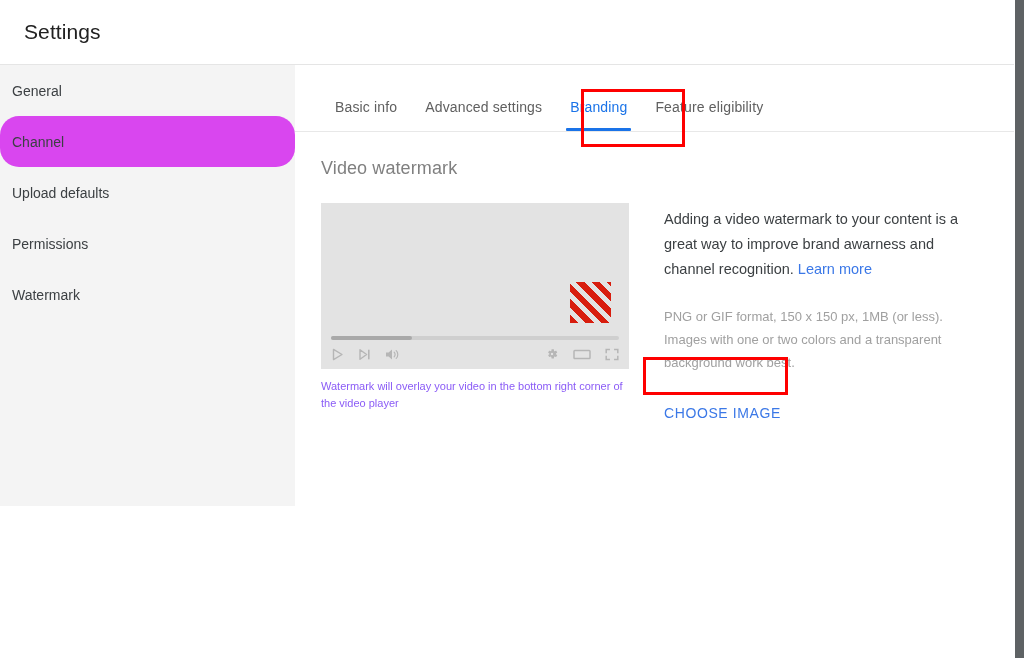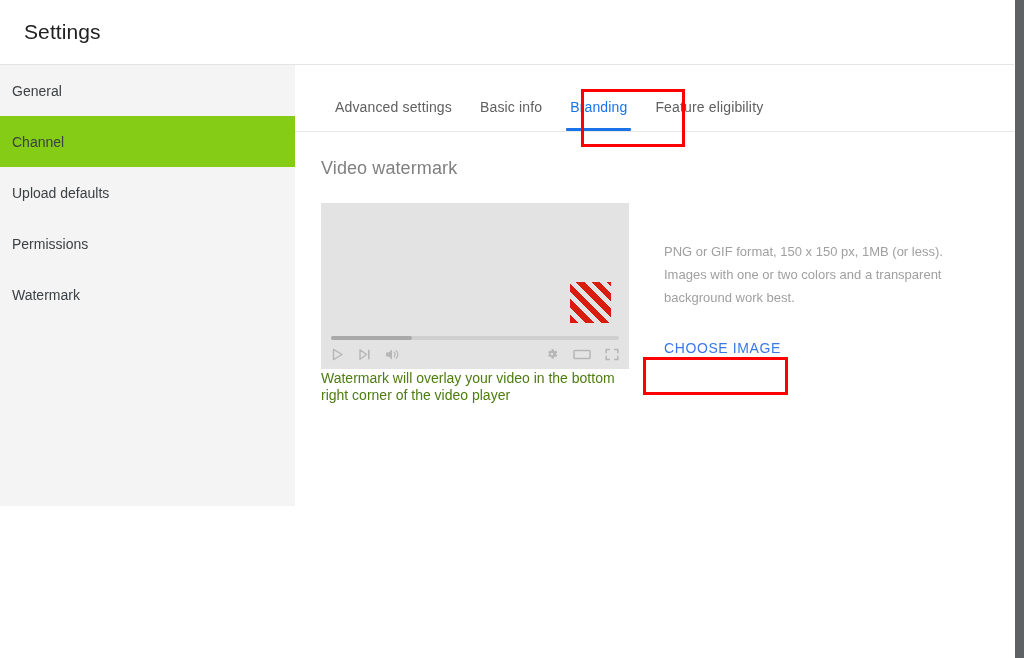--- a/index.html
+++ b/index.html
@@ -63,21 +63,22 @@
     height: 51px;
     display: flex;
     align-items: center;
     padding-left: 12px;
     font-size: 14px;
     color: #3c4043;
     cursor: pointer;
     box-sizing: border-box;
   }
   .sidebar-item.active {
-    background: #84cc16;
+    background: #d946ef;
+    border-radius: 19px;
   }
 
   
   .content {
     flex: 1 1 auto;
     background: #ffffff;
     position: relative;
     box-sizing: border-box;
   }
 
@@ -208,45 +209,45 @@
   .ctrl {
     display: inline-flex;
     align-items: center;
     justify-content: center;
     cursor: pointer;
     color: #b6b6b6;
   }
   .ctrl svg { display: block; }
 
   .preview-caption {
-    margin-top: 1px;
-    font-size: 14px;
+    margin-top: 9px;
+    font-size: 11px;
     line-height: 17px;
-    color: #4d7c0f;
+    color: #8b5cf6;
     width: 312px;
   }
 
   
   .desc-col {
     margin-left: 33px;
     width: 316px;
     padding-top: 4px;
   }
   .desc-main {
     font-size: 14.5px;
     line-height: 25px;
     color: #3c4043;
   }
   .link {
     color: #3b78e7;
     cursor: pointer;
     text-decoration: none;
   }
   .desc-sub {
-    margin-top: 33px;
+    margin-top: 23px;
     font-size: 13px;
     line-height: 23px;
     color: #a0a0a0;
   }
   .choose-btn {
     margin-top: 25px;
     display: inline-block;
     font-size: 14px;
     font-weight: 500;
     letter-spacing: .6px;
@@ -327,24 +328,24 @@
       </div>
       <div class="sidebar-item">
         <span>Watermark</span>
       </div>
     </div>
 
     <div class="content">
 
       <div class="tabs">
         <div class="tab">
-          <span>Advanced settings</span>
+          <span>Basic info</span>
         </div>
         <div class="tab">
-          <span>Basic info</span>
+          <span>Advanced settings</span>
         </div>
         <div class="tab active">
           <span>Branding</span>
         </div>
         <div class="tab">
           <span>Feature eligibility</span>
         </div>
       </div>
 
       <div class="annot annot-branding"></div>
@@ -407,20 +408,24 @@
                     </svg>
                   </span>
                 </div>
               </div>
             </div>
 
             <div class="preview-caption">Watermark will overlay your video in the bottom right corner of the video player</div>
           </div>
 
           <div class="desc-col">
+            <div class="desc-main">
+              <span>Adding a video watermark to your content is a great way to improve brand awarness and channel recognition.</span>
+              <span class="link">Learn more</span>
+            </div>
 
             <div class="desc-sub">PNG or GIF format, 150 x 150 px, 1MB (or less). Images with one or two colors and a transparent background work best.</div>
 
             <button class="choose-btn">CHOOSE IMAGE</button>
           </div>
 
         </div>
       </div>
     </div>
   </div>

